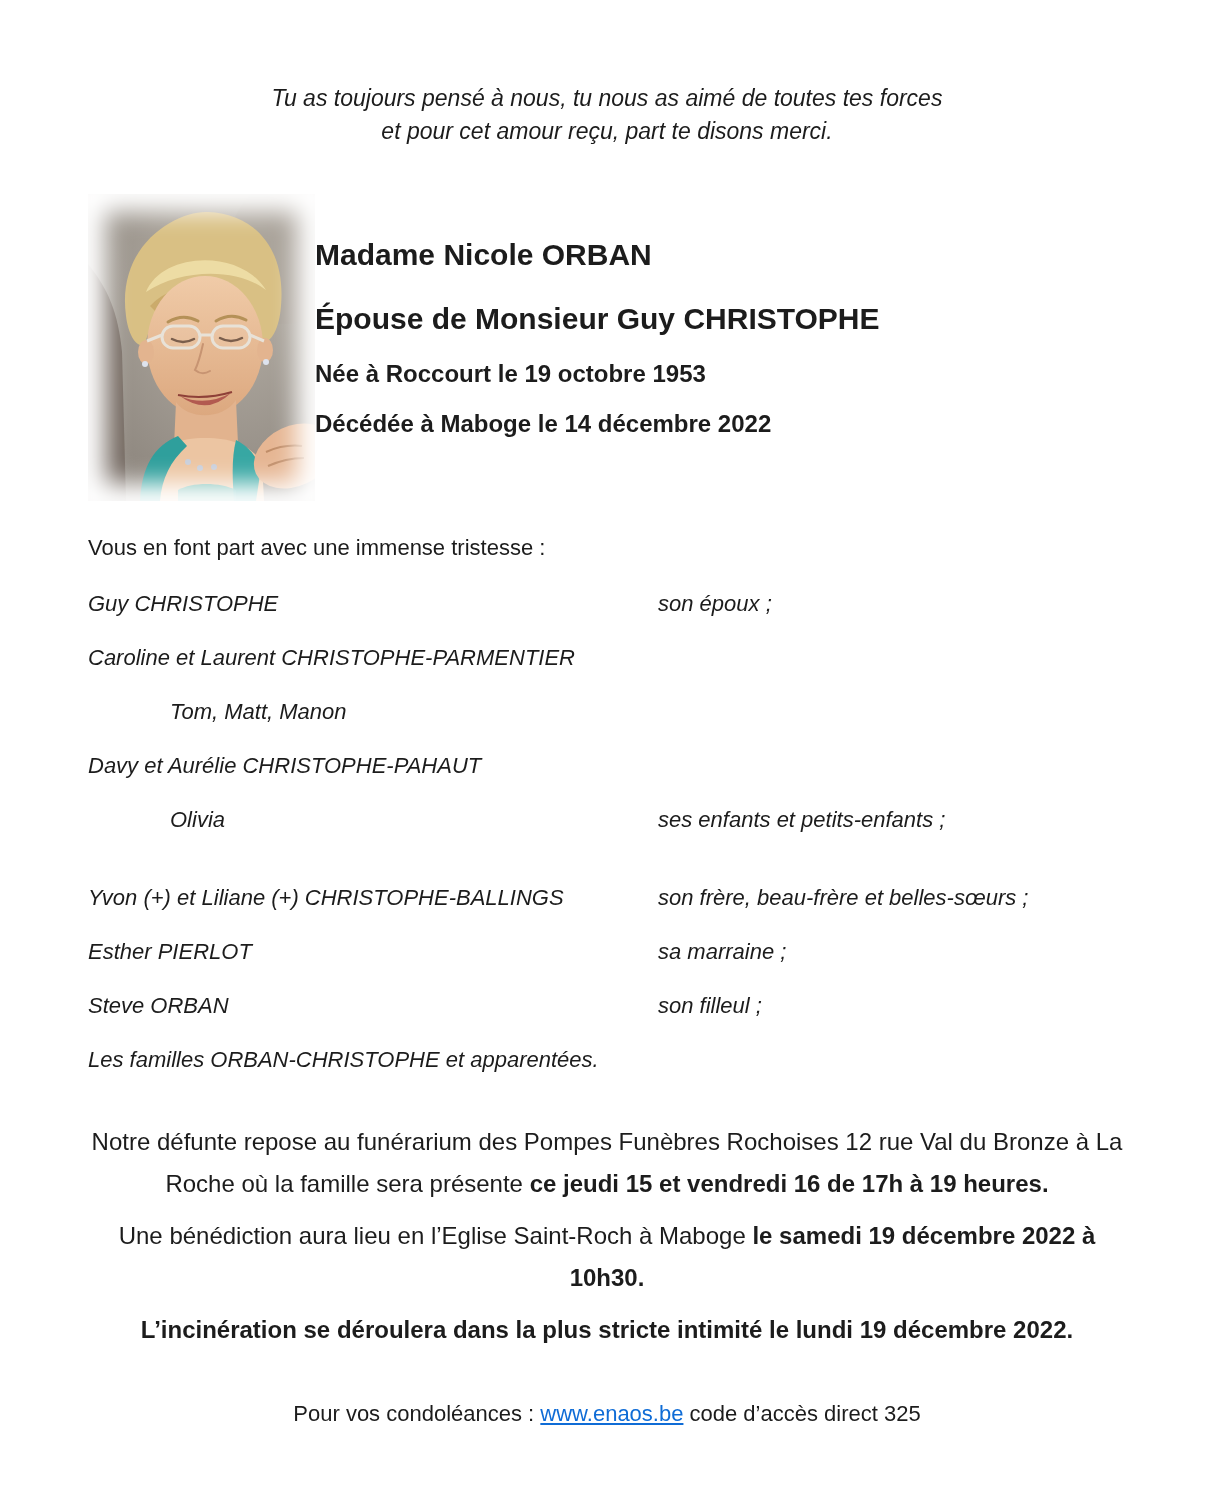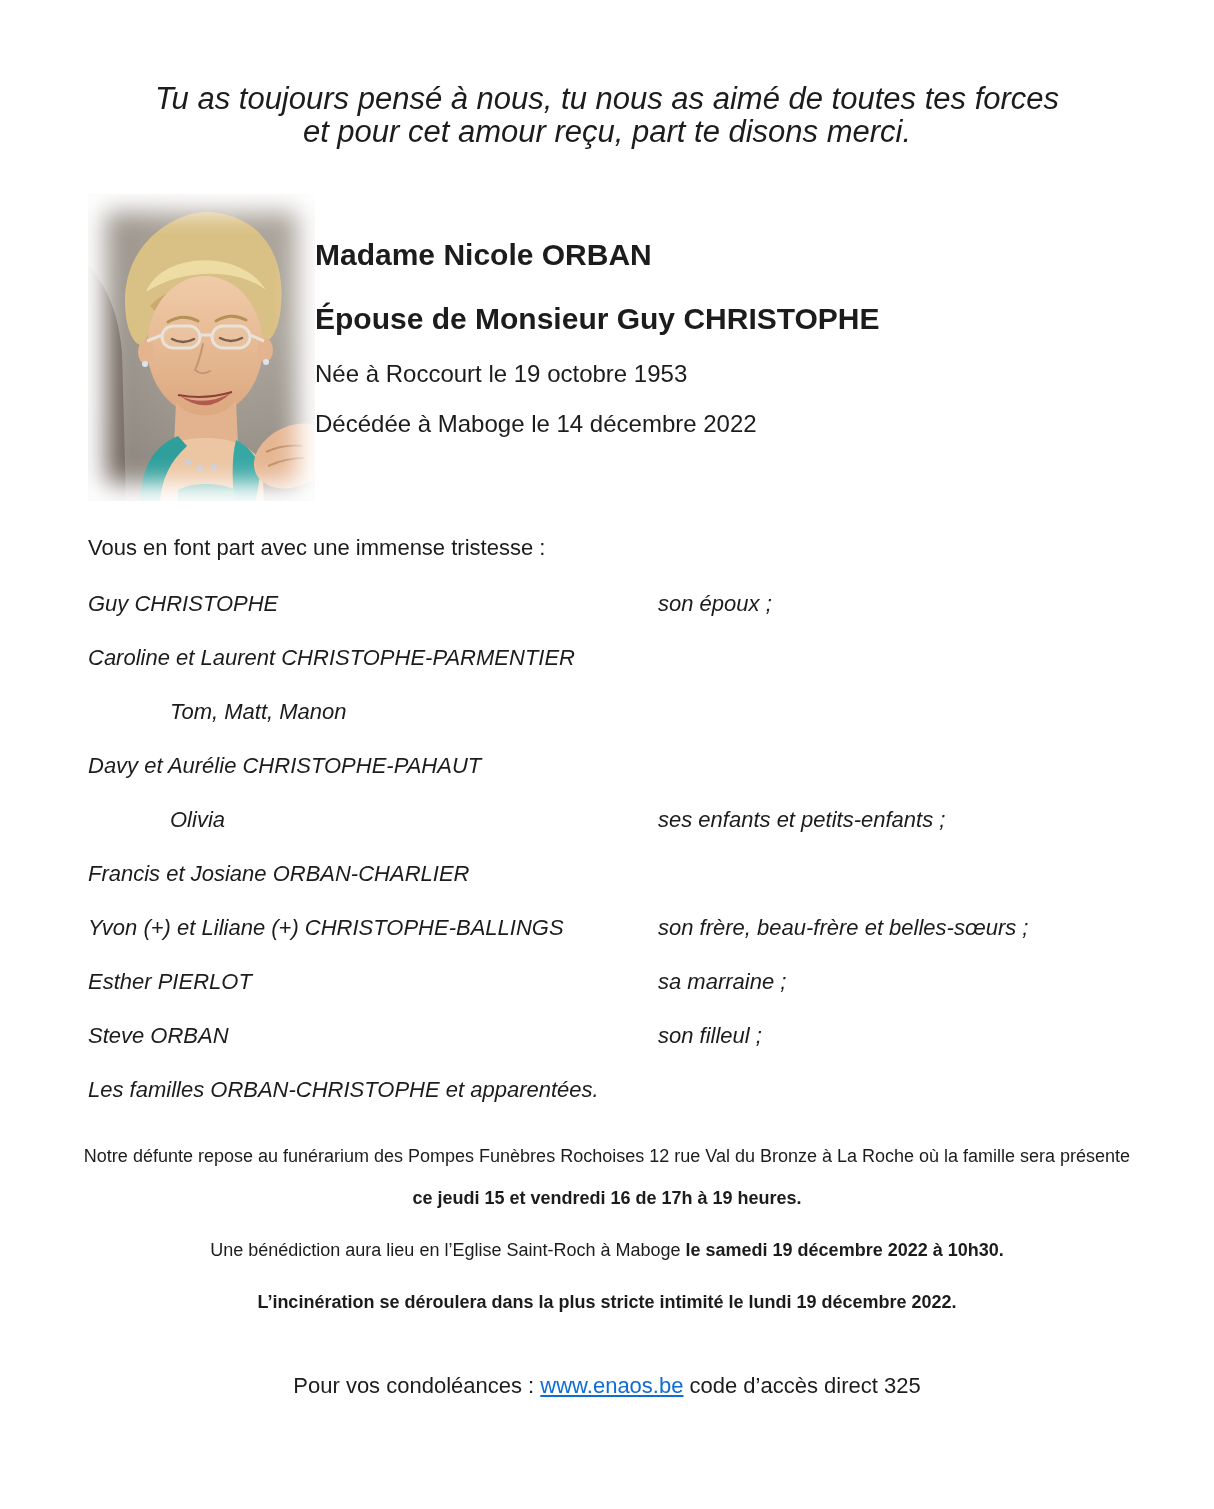--- a/index.html
+++ b/index.html
@@ -11,53 +11,53 @@
     color:#1c1c1c;
     font-family:"Liberation Sans","DejaVu Sans",sans-serif;
     overflow:hidden;
   }
 
   
   .epigraph {
     padding-top:82px;
     text-align:center;
     font-style:italic;
-    font-size:31px;
+    font-size:23px;
     line-height:33px;
   }
 
   
   .hero { display:flex; margin-top:46px; padding:0 85px 0 88px; }
   .photo-wrap { position:relative; width:227px; height:307px; flex:0 0 auto; }
   .photo-wrap svg { width:100%; height:100%; display:block; filter:blur(0.6px); }
   .photo-feather { position:absolute; inset:0; box-shadow:inset 0 0 24px 18px #ffffff; pointer-events:none; }
 
   .hero-text { flex:1 1 auto; text-align:left; padding-top:44px; }
   .hero-title    { font-size:30px; font-weight:bold; margin:0 0 30px; }
   .hero-subtitle { font-size:30px; font-weight:bold; margin:0 0 24px; }
-  .hero-line     { font-size:24px; margin:0 0 22px; }
+  .hero-line     { font-size:24px; margin:0 0 22px;font-weight:bold; }
 
   
   .intro { margin:32px 0 0; padding-left:88px; font-size:22px; line-height:30px; }
 
   
   .family { margin-top:26px; }
   .family-row {
     display:grid;
     grid-template-columns:570px 1fr;
     padding:0 85px 0 88px;
     font-style:italic;
     font-size:22px;
     line-height:30px;
     margin-bottom:24px;
   }
   .family-row .cell-indent { padding-left:82px; }
 
   
-  .details { margin-top:30px; text-align:center; font-size:18px; line-height:42px; }
+  .details { margin-top:46px; text-align:center; font-size:24px; line-height:42px; }
   .details p { margin:0 auto 10px; max-width:1055px; }
   .bold { font-weight:bold; }
 
   
   .condolences { margin-top:48px; text-align:center; font-size:22px; line-height:30px; }
   .condolences a { cursor:pointer; }
 </style>
 </head>
 <body>
 
@@ -161,21 +161,20 @@
     </div>
     <div class="family-row">
       <div>Davy et Aurélie CHRISTOPHE-PAHAUT</div>
       <div></div>
     </div>
     <div class="family-row">
       <div class="cell-indent">Olivia</div>
       <div>ses enfants et petits-enfants ;</div>
     </div>
     <div class="family-row">
-      <div>Francis et Josiane ORBAN-CHARLIER</div>
       <div></div>
     </div>
     <div class="family-row">
       <div>Yvon (+) et Liliane (+) CHRISTOPHE-BALLINGS</div>
       <div>son frère, beau-frère et belles-sœurs ;</div>
     </div>
     <div class="family-row">
       <div>Esther PIERLOT</div>
       <div>sa marraine ;</div>
     </div>

